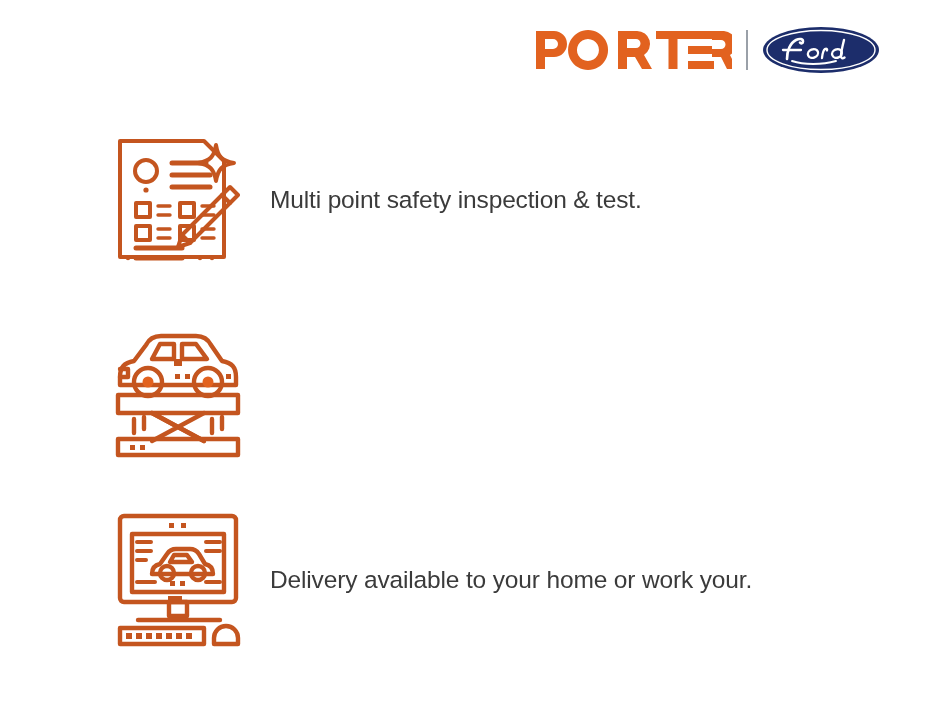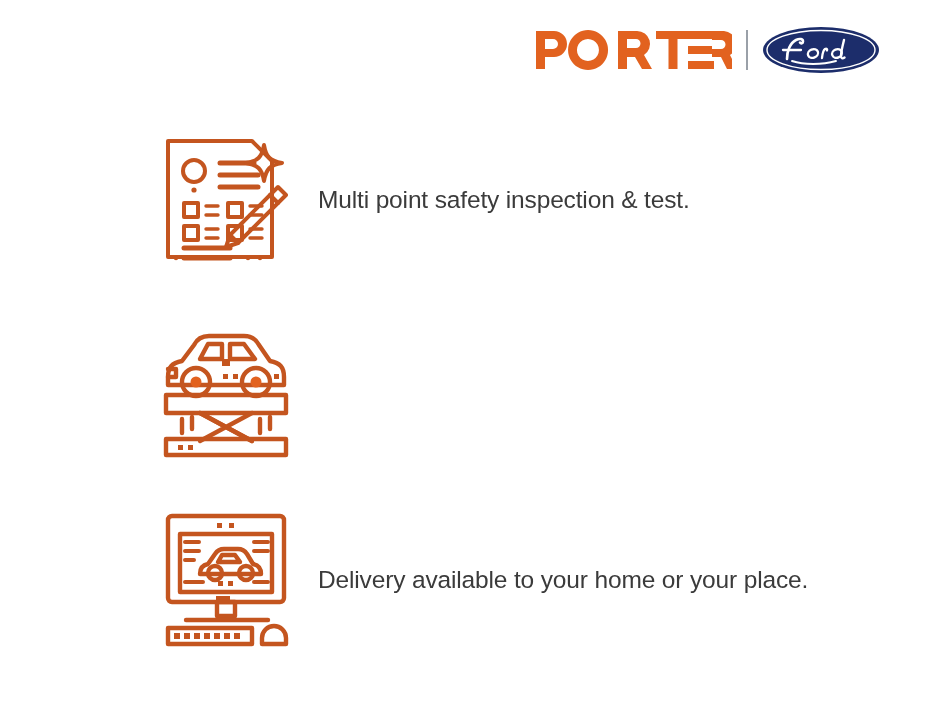--- a/index.html
+++ b/index.html
@@ -40,21 +40,20 @@
   }
 
   .ford-logo { display: block; }
 
   
   .features {
     position: absolute;
     top: 104px;
     left: 0;
     width: 780px;
-    margin-left: 48px;
   }
   .feature-row {
     display: flex;
     align-items: center;
     height: 190px;
     padding-left: 112px;
     box-sizing: border-box;
   }
   .feature-icon {
     width: 136px;
@@ -240,16 +239,16 @@
             <rect x="44" y="125" width="6" height="6"></rect>
             <rect x="54" y="125" width="6" height="6"></rect>
             <rect x="64" y="125" width="6" height="6"></rect>
             <rect x="74" y="125" width="6" height="6"></rect>
           </g>
 
           <path d="M102 136 v-6 a12 12 0 0 1 24 0 v6 Z"></path>
         </g>
       </svg>
     </div>
-    <div class="feature-text">Delivery available to your home or your place.</div>
+    <div class="feature-text">Delivery available to your home or work your.</div>
   </div>
 
 </div>
 
 </body></html>

